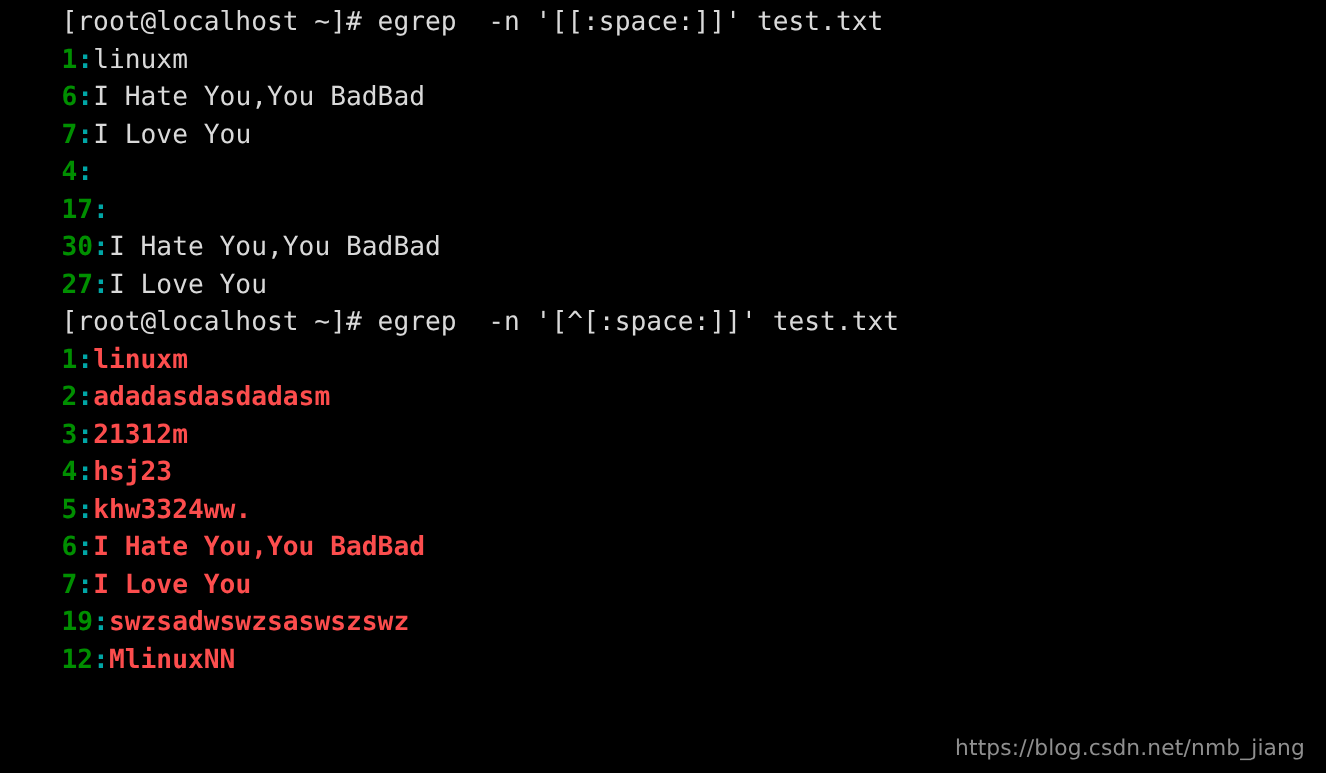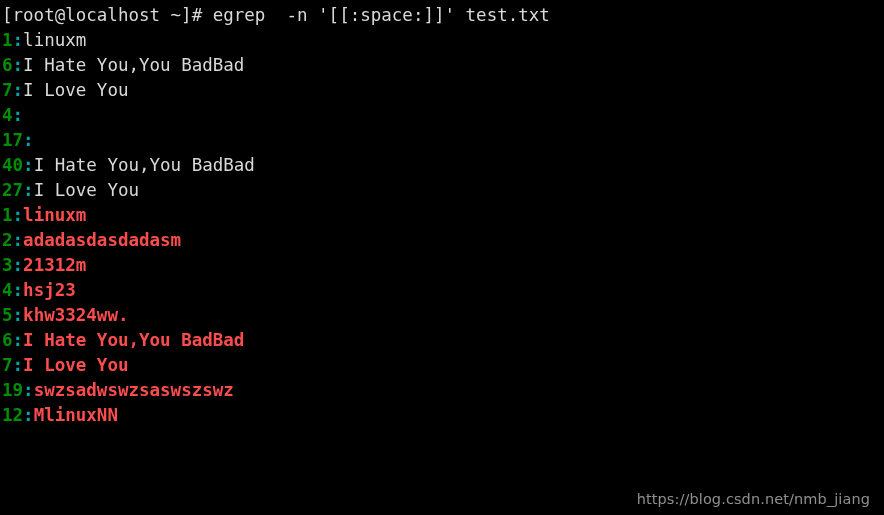--- a/index.html
+++ b/index.html
@@ -14,20 +14,21 @@
     background: #000000;
     overflow: hidden;
     font-family: "DejaVu Sans Mono", "Liberation Mono", monospace;
     font-size: 17.5px;
     line-height: 25px;
     letter-spacing: 0px;
     -webkit-font-smoothing: none;
   }
   .screen {
     padding: 3px 0 0 2px;
+    margin-left: 39px;
   }
   .line {
     white-space: pre;
     height: 25px;
     line-height: 25px;
   }
   .prompt-line {
     color: #d9d9d9;
   }
   .lnum {
@@ -64,23 +65,24 @@
 <div id="terminal">
   <div class="screen">
 
     <div class="line prompt-line"><span>[root@localhost ~]#</span><span> egrep  -n '[[:space:]]' test.txt</span></div>
 
     <div class="line"><span class="lnum">1</span><span class="colon">:</span><span class="plain">linuxm</span></div>
     <div class="line"><span class="lnum">6</span><span class="colon">:</span><span class="plain">I Hate You,You BadBad</span></div>
     <div class="line"><span class="lnum">7</span><span class="colon">:</span><span class="plain">I Love You</span></div>
     <div class="line"><span class="lnum">4</span><span class="colon">:</span><span class="plain"></span></div>
     <div class="line"><span class="lnum">17</span><span class="colon">:</span><span class="plain"></span></div>
-    <div class="line"><span class="lnum">40</span><span class="colon">:</span><span class="plain">I Hate You,You BadBad</span></div>
+    <div class="line"><span class="lnum">30</span><span class="colon">:</span><span class="plain">I Hate You,You BadBad</span></div>
     <div class="line"><span class="lnum">27</span><span class="colon">:</span><span class="plain">I Love You</span></div>
 
+    <div class="line prompt-line"><span>[root@localhost ~]#</span><span> egrep  -n '[^[:space:]]' test.txt</span></div>
 
     <div class="line"><span class="lnum">1</span><span class="colon">:</span><span class="match">linuxm</span></div>
     <div class="line"><span class="lnum">2</span><span class="colon">:</span><span class="match">adadasdasdadasm</span></div>
     <div class="line"><span class="lnum">3</span><span class="colon">:</span><span class="match">21312m</span></div>
     <div class="line"><span class="lnum">4</span><span class="colon">:</span><span class="match">hsj23</span></div>
     <div class="line"><span class="lnum">5</span><span class="colon">:</span><span class="match">khw3324ww.</span></div>
     <div class="line"><span class="lnum">6</span><span class="colon">:</span><span class="match">I Hate You,You BadBad</span></div>
     <div class="line"><span class="lnum">7</span><span class="colon">:</span><span class="match">I Love You</span></div>
     <div class="line"><span class="lnum">19</span><span class="colon">:</span><span class="match">swzsadwswzsaswszswz</span></div>
     <div class="line"><span class="lnum">12</span><span class="colon">:</span><span class="match">MlinuxNN</span></div>

